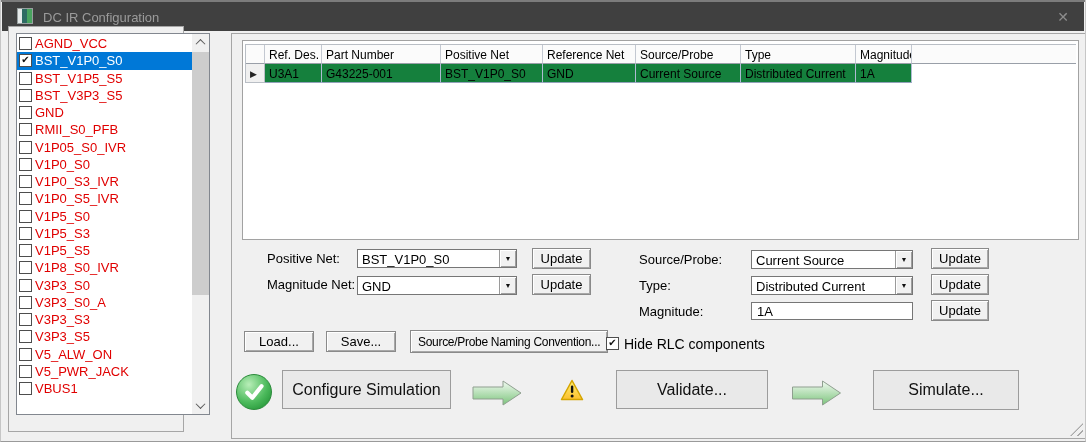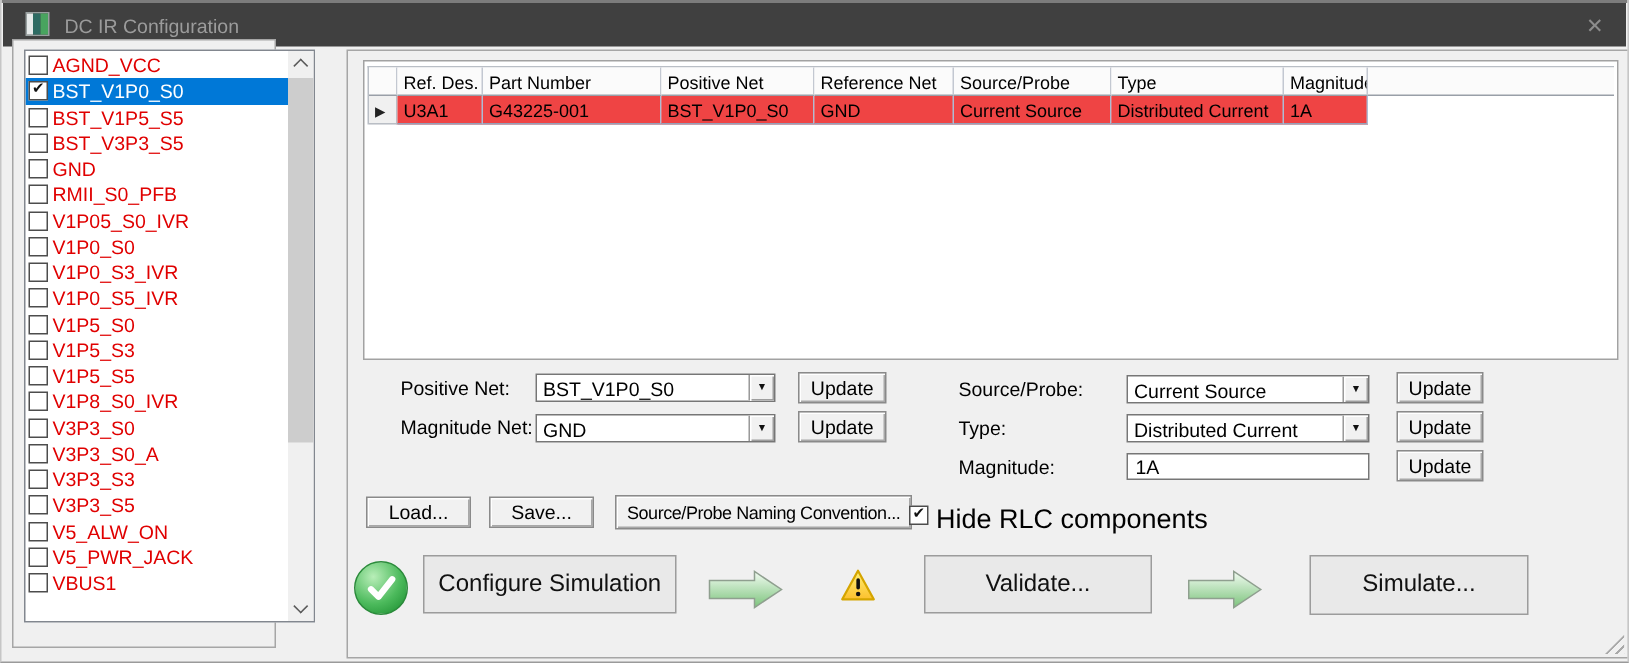--- a/index.html
+++ b/index.html
@@ -39,41 +39,41 @@
   .sb-thumb{position:absolute;left:0;top:18px;width:17px;height:243px;background:#cdcdcd;}
 
   
   .grid-box{position:absolute;left:10px;top:6px;width:837px;height:200px;background:#fff;
     border:1px solid #a2a2a2;box-sizing:border-box;}
   .grid{position:absolute;left:2px;top:3px;right:2px;border-top:1px solid #b9bec5;border-left:1px solid #b9bec5;}
   .grow{display:flex;height:19px;}
   .hc{box-sizing:border-box;border-right:1px solid #c3c8d1;border-bottom:1px solid #999fa8;
     background:#fbfbfb;font-size:12px;color:#000;padding:3px 0 0 4px;white-space:nowrap;overflow:hidden;}
   .hc.fill{flex:1;border-right:none;}
-  .dc{box-sizing:border-box;background:#ef4444;border-right:1px solid #aebbd3;border-bottom:1px solid #93a1ba;
+  .dc{box-sizing:border-box;background:#15803d;border-right:1px solid #aebbd3;border-bottom:1px solid #93a1ba;
     font-size:12px;color:#000;padding:3px 0 0 4px;white-space:nowrap;overflow:hidden;}
   .dc.rowsel{background:#f0f0f0;border-right:1px solid #b9bec5;border-bottom:1px solid #b9bec5;
     font-size:9px;padding:5px 0 0 4px;color:#222;}
 
   
   .flabel{position:absolute;font-size:13px;color:#000;white-space:nowrap;}
   .combo{position:absolute;height:19px;background:#fff;border:1px solid #767676;box-sizing:border-box;display:flex;}
   .combo-val{flex:1;font-size:13px;padding:2px 0 0 4px;white-space:nowrap;overflow:hidden;}
   .combo-btn{width:16px;border-left:1px solid #9a9a9a;background:#f1f1f1;font-size:7px;
     display:flex;align-items:center;justify-content:center;color:#111;
     box-shadow:inset 1px 1px 0 #fff, inset -1px -1px 0 #9e9e9e;}
   .tbox{position:absolute;height:18px;background:#fff;border:1px solid #767676;box-sizing:border-box;
     font-size:13px;padding:1px 0 0 5px;}
   .btn{position:absolute;background:#f1f1f1;border:1px solid #8a8a8a;
     box-shadow:inset 1px 1px 0 #ffffff, inset -1px -1px 0 #a8a8a8;
     font-size:13px;color:#000;box-sizing:border-box;display:flex;align-items:center;justify-content:center;
     white-space:nowrap;cursor:default;}
   .bigbtn{position:absolute;background:#e9e9e9;border:1px solid #9c9c9c;font-size:16px;color:#111;
     box-sizing:border-box;display:flex;align-items:center;justify-content:center;white-space:nowrap;cursor:default;}
-  .hide-label{position:absolute;font-size:18px;color:#000;white-space:nowrap;}
+  .hide-label{position:absolute;font-size:14px;color:#000;white-space:nowrap;}
 
   
   .orb{position:absolute;width:36px;height:36px;border-radius:50%;box-sizing:border-box;
     background:radial-gradient(circle at 35% 28%, #b8eeb8, #4cba5c 55%, #1f9133 92%);
     border:1px solid #2a8a3a;display:flex;align-items:center;justify-content:center;}
   .flow-arrow{position:absolute;}
   .warn-icon{position:absolute;}
   .resize-grip{position:absolute;right:2px;bottom:2px;width:13px;height:13px;
     clip-path:polygon(100% 0,100% 100%,0 100%);
     background:repeating-linear-gradient(135deg,#a9a9a9 0 1.5px,transparent 1.5px 4.5px);}

